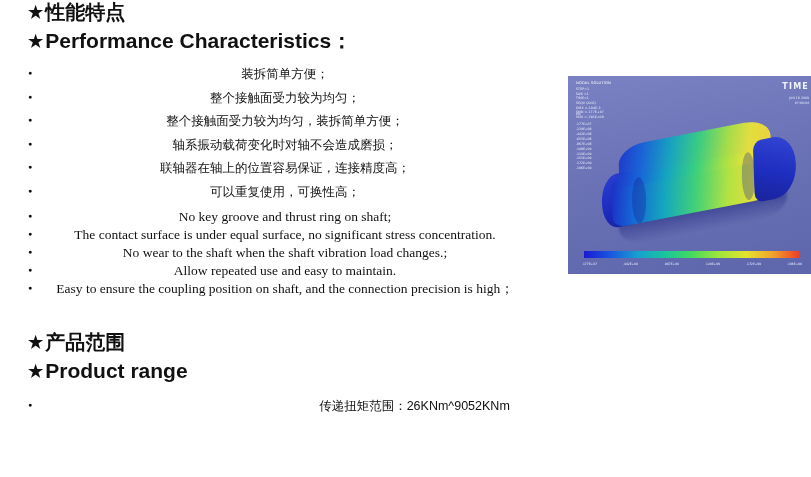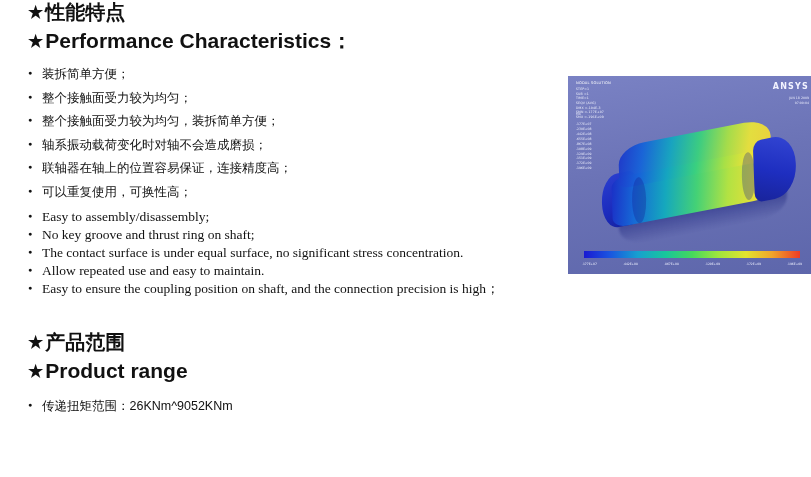--- a/index.html
+++ b/index.html
@@ -54,20 +54,21 @@
   .list {
     list-style: none;
     margin: 0;
     padding: 0;
   }
   .list li {
     position: relative;
     padding-left: 14px;
     line-height: 1.0;
     white-space: nowrap;
+    text-align: center;
   }
   .list li::before {
     content: "\25CF";
     position: absolute;
     left: 0;
     top: 0;
     font-size: 7px;
     line-height: inherit;
   }
   .list-cn li {
@@ -302,39 +303,39 @@
       <ul class="list list-cn sec1-cn">
         <li>装拆简单方便；</li>
         <li>整个接触面受力较为均匀；</li>
         <li>整个接触面受力较为均匀，装拆简单方便；</li>
         <li>轴系振动载荷变化时对轴不会造成磨损；</li>
         <li>联轴器在轴上的位置容易保证，连接精度高；</li>
         <li>可以重复使用，可换性高；</li>
       </ul>
 
       <ul class="list list-en sec1-en">
-        <li>Easy to assembly/disassembly;</li>
         <li>No key groove and thrust ring on shaft;</li>
         <li>The contact surface is under equal surface, no significant stress concentration.</li>
+        <li>No wear to the shaft when the shaft vibration load changes.;</li>
         <li>Allow repeated use and easy to maintain.</li>
         <li>Easy to ensure the coupling position on shaft, and the connection precision is high；</li>
       </ul>
     </div>
 
     <div class="fea">
       <div class="fea-sky"></div>
       <div class="fea-title">NODAL SOLUTION</div>
       <div class="fea-header" style="top:11px;">STEP=1
 SUB =1
 TIME=1
 SEQV (AVG)
 DMX =.104E-3
 SMN =.177E+07
 SMX =.196E+09</div>
-      <div class="fea-logo">ANSYS</div>
+      <div class="fea-logo">TIME</div>
       <div class="fea-stamp">JUN 18 2009
 07:00:04</div>
       <div class="fea-legendtxt" style="top:36px;">MX
 
 .177E+07
 .230E+08
 .442E+08
 .655E+08
 .867E+08
 .108E+09

